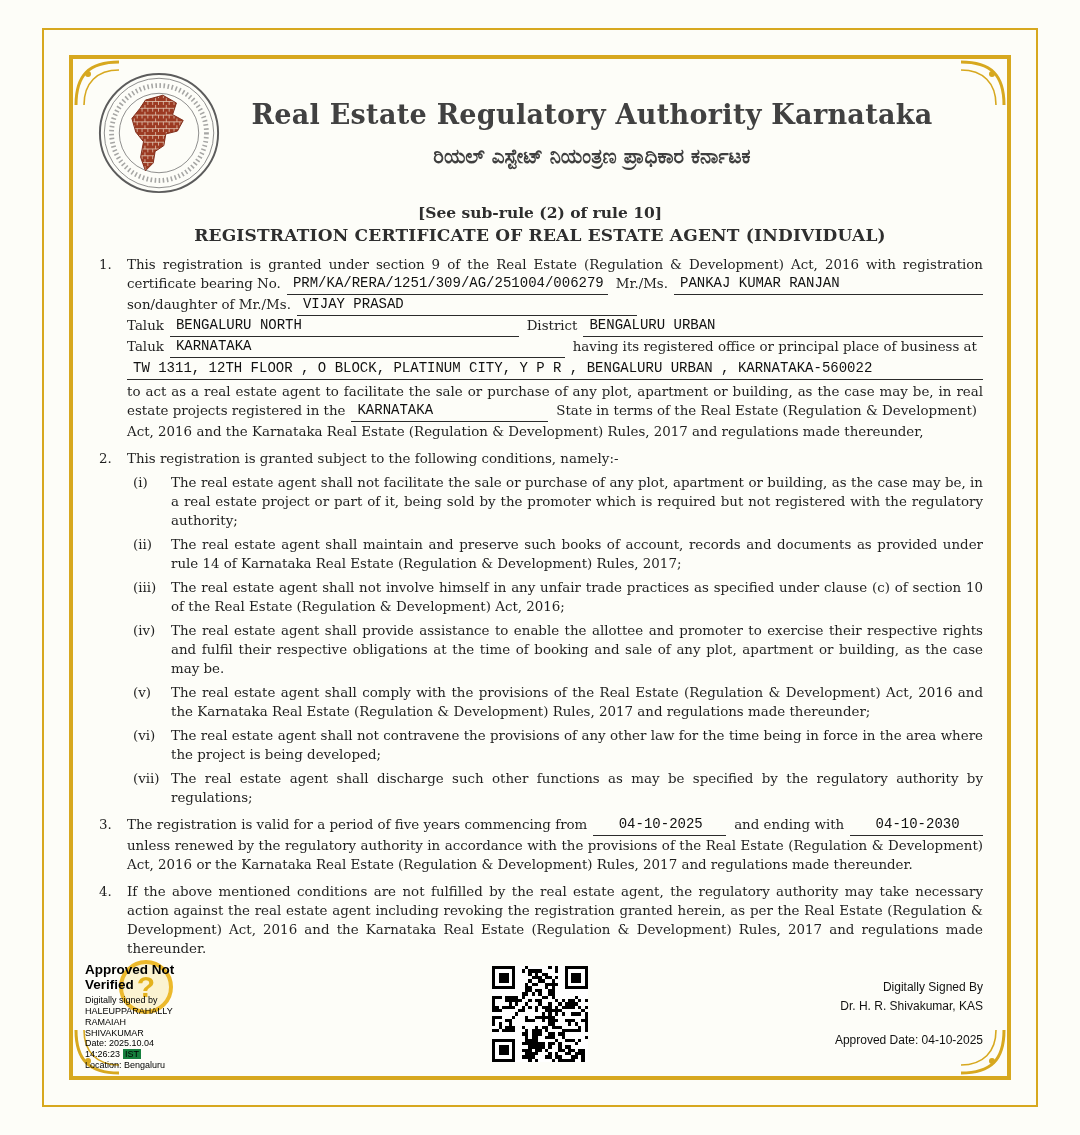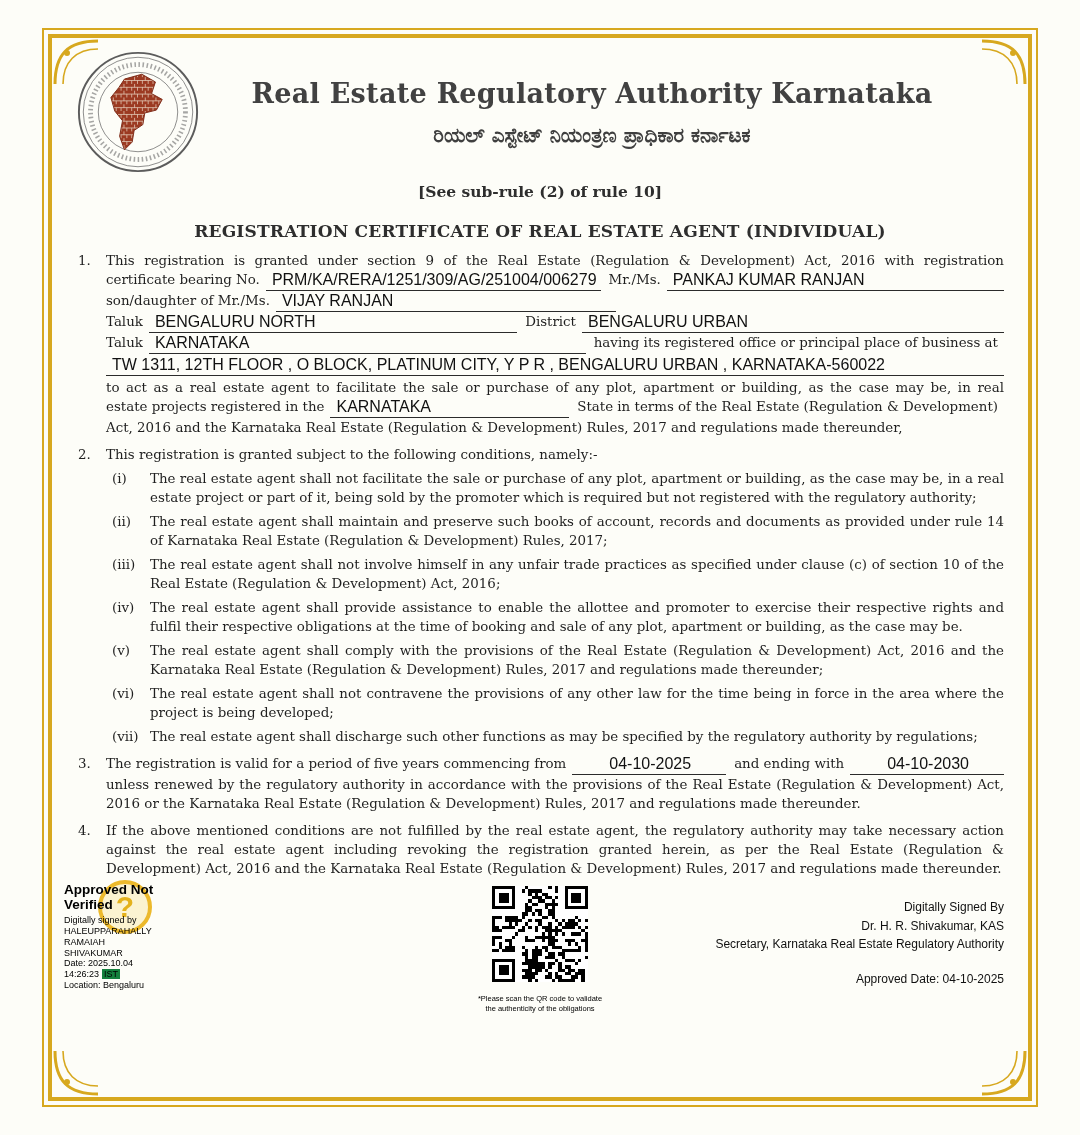--- a/index.html
+++ b/index.html
@@ -7,21 +7,21 @@
   body {
     background:#fdfdf8;
     font-family:"DejaVu Serif", serif;
     color:#222;
     position:relative;
     overflow:hidden;
   }
   .frame-outer {
     position:absolute; left:42px; right:42px; top:28px; bottom:28px;
     border:2px solid #d7a81f;
-    padding:4px;
+    padding:25px;
   }
   .frame-inner {
     position:relative; width:100%; height:100%;
     border:4px solid #d7a81f;
     padding:10px 24px 6px 24px;
     overflow:hidden;
     background:transparent;
   }
   .corner { position:absolute; width:46px; height:46px; pointer-events:none; }
   .corner svg { display:block; width:100%; height:100%; }
@@ -35,35 +35,35 @@
   .logo { flex:0 0 124px; width:124px; height:124px; }
   .logo svg { width:124px; height:124px; display:block; }
   .titles { flex:1; text-align:center; padding-right:34px; }
   .title-en { font-size:27px; font-weight:700; color:#414141; letter-spacing:.3px; }
   .title-kn { font-size:20px; font-weight:600; color:#3f3f3f; margin-top:14px; }
 
   
   .form-head { text-align:center; margin-top:8px; color:#2e2e2e; }
   .fh1 { font-size:16.5px; font-weight:700; letter-spacing:.5px; }
   .fh2 { font-size:15.5px; font-weight:700; margin-top:2px; }
-  .fh3 { font-size:17px; font-weight:700; margin-top:20px; letter-spacing:.2px; }
+  .fh3 { font-size:17px; font-weight:700; margin-top:3px; letter-spacing:.2px; }
 
   
   .clauses { margin-top:10px; font-size:13.4px; line-height:19px; color:#1f1f1f; }
   .clause { display:flex; margin-top:8px; }
   .cnum { flex:0 0 30px; padding-left:2px; }
   .cbody { flex:1; }
   .line { min-height:19px; }
   .fl { text-align:justify; text-align-last:justify; }
   .just { text-align:justify; }
   .row { display:flex; align-items:flex-start; }
   .lbl { white-space:nowrap; margin-right:6px; }
   .val {
-    font-family:Liberation Sans, sans-serif;
-    font-size:16px;
+    font-family:Liberation Mono, monospace;
+    font-size:14px;
     color:#111;
     border-bottom:1px solid #2b2b2b;
     padding:0 4px 1px 6px;
     white-space:nowrap;
     margin-right:8px;
   }
   .row .val:last-child { margin-right:0; }
   .grow { flex:1; }
   .w340 { flex:0 0 340px; }
   .center { text-align:center; }
@@ -165,21 +165,21 @@
         <div class="cbody">
           <div class="line fl">This registration is granted under section 9 of the Real Estate (Regulation &amp; Development) Act, 2016 with registration</div>
           <div class="line row">
             <span class="lbl">certificate bearing No.</span>
             <span class="val grow">PRM/KA/RERA/1251/309/AG/251004/006279</span>
             <span class="lbl">Mr./Ms.</span>
             <span class="val grow" style="flex:1.15">PANKAJ KUMAR RANJAN</span>
           </div>
           <div class="line row">
             <span class="lbl">son/daughter of Mr./Ms.</span>
-            <span class="val w340">VIJAY RANJAN</span>
+            <span class="val w340">VIJAY PRASAD</span>
           </div>
           <div class="line row">
             <span class="lbl">Taluk</span>
             <span class="val grow">BENGALURU NORTH</span>
             <span class="lbl">District</span>
             <span class="val grow" style="flex:1.15">BENGALURU URBAN</span>
           </div>
           <div class="line row">
             <span class="lbl">Taluk</span>
             <span class="val grow">KARNATAKA</span>
@@ -582,20 +582,19 @@
         </div>
         <div class="qr-caption">
           <div>*Please scan the QR code to validate</div>
           <div>the authenticity of the obligations</div>
         </div>
       </div>
 
       <div class="sig-right">
         <div>Digitally Signed By</div>
         <div>Dr. H. R. Shivakumar, KAS</div>
-        <div>Secretary, Karnataka Real Estate Regulatory Authority</div>
         <div class="approved">Approved Date: 04-10-2025</div>
       </div>
 
     </div>
 
   </div>
 </div>
 
 </body></html>

